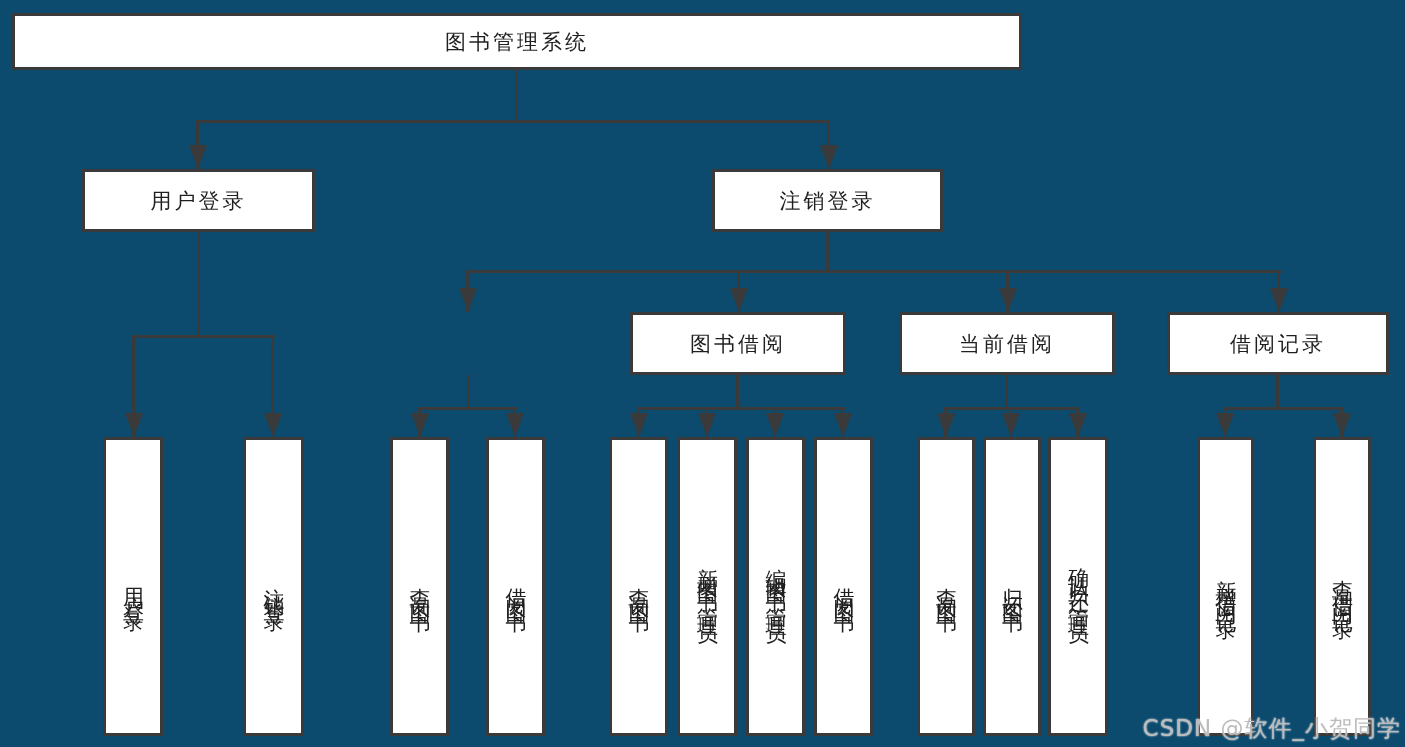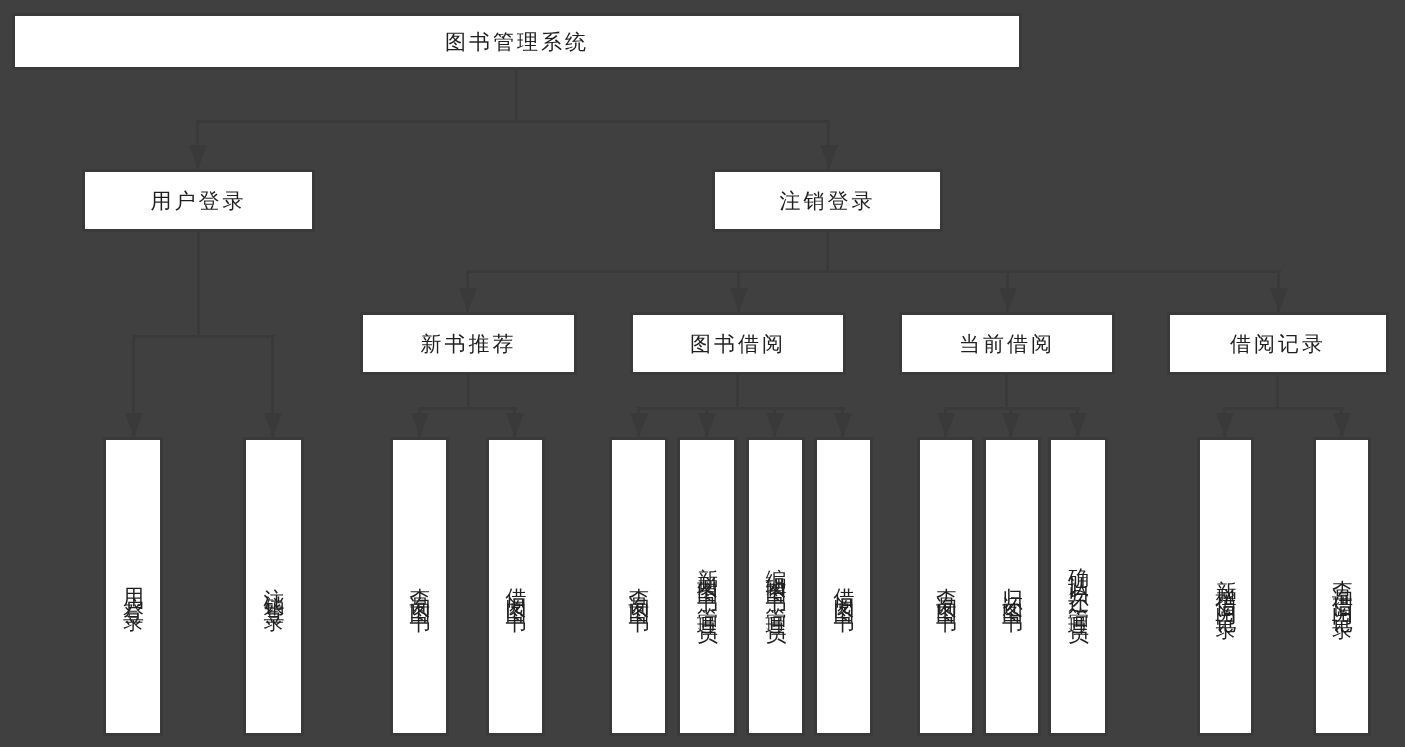--- a/index.html
+++ b/index.html
@@ -1,20 +1,20 @@
 <!DOCTYPE html>
 <html><head>
 <meta charset="utf-8">
 <style>
   html, body { margin: 0; padding: 0; background: #ffffff; }
   #stage {
     position: relative;
     width: 1405px;
     height: 747px;
-    background: #404040;
+    background: #0c4a6e;
     font-family: "DejaVu Sans", sans-serif;
     overflow: hidden;
   }
   .box {
     position: absolute;
     box-sizing: border-box;
     border: 3px solid #3a3a3a;
     background: #ffffff;
     display: flex;
     align-items: center;
@@ -79,21 +79,20 @@
   <div class="drop" style="left:132px; top:335px; height:102px;"></div>
   <div class="drop" style="left:271px; top:335px; height:102px;"></div>
 
   <div class="vline" style="left:826px; top:232px; height:40px;"></div>
   <div class="hline" style="left:467px; top:270px; width:814px;"></div>
   <div class="drop" style="left:466px; top:270px; height:42px;"></div>
   <div class="drop" style="left:737px; top:270px; height:42px;"></div>
   <div class="drop" style="left:1006px; top:270px; height:42px;"></div>
   <div class="drop" style="left:1277px; top:270px; height:42px;"></div>
 
-  <div class="box hbox" style="left:360px; top:312px; width:217px; height:63px;">新书推荐</div>
   <div class="box hbox" style="left:899px; top:312px; width:216px; height:63px;">当前借阅</div>
   <div class="box hbox" style="left:630px; top:312px; width:216px; height:63px;">图书借阅</div>
   <div class="box hbox" style="left:1167px; top:312px; width:222px; height:63px;">借阅记录</div>
 
   <div class="vline" style="left:467px; top:375px; height:34px;"></div>
   <div class="hline" style="left:419px; top:407px; width:98px;"></div>
   <div class="drop" style="left:418px; top:407px; height:30px;"></div>
   <div class="drop" style="left:513px; top:407px; height:30px;"></div>
 
   <div class="vline" style="left:736px; top:375px; height:34px;"></div>
@@ -125,14 +124,15 @@
   <div class="box vbox" style="left:746px; top:437px; width:59px; height:299px;">编辑图书（管理员）</div>
   <div class="box vbox" style="left:814px; top:437px; width:59px; height:299px;">借阅图书</div>
 
   <div class="box vbox" style="left:917px; top:437px; width:58px; height:299px;">查询图书</div>
   <div class="box vbox" style="left:983px; top:437px; width:58px; height:299px;">归还图书</div>
   <div class="box vbox" style="left:1048px; top:437px; width:60px; height:299px;">确认归还（管理员）</div>
 
   <div class="box vbox" style="left:1197px; top:437px; width:57px; height:299px;">新增借阅记录</div>
   <div class="box vbox" style="left:1313px; top:437px; width:58px; height:299px;">查询借阅记录</div>
 
+  <div class="watermark">CSDN @软件_小贺同学</div>
 
 </div>
 
 </body></html>

